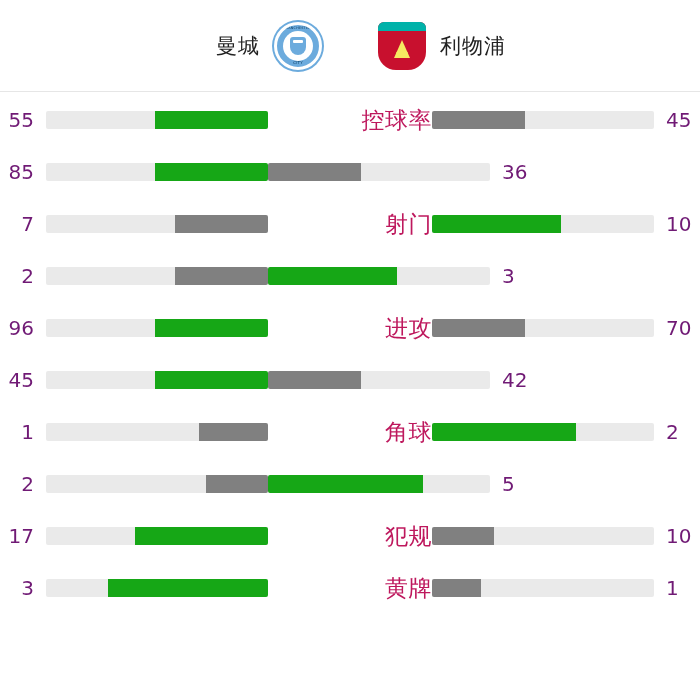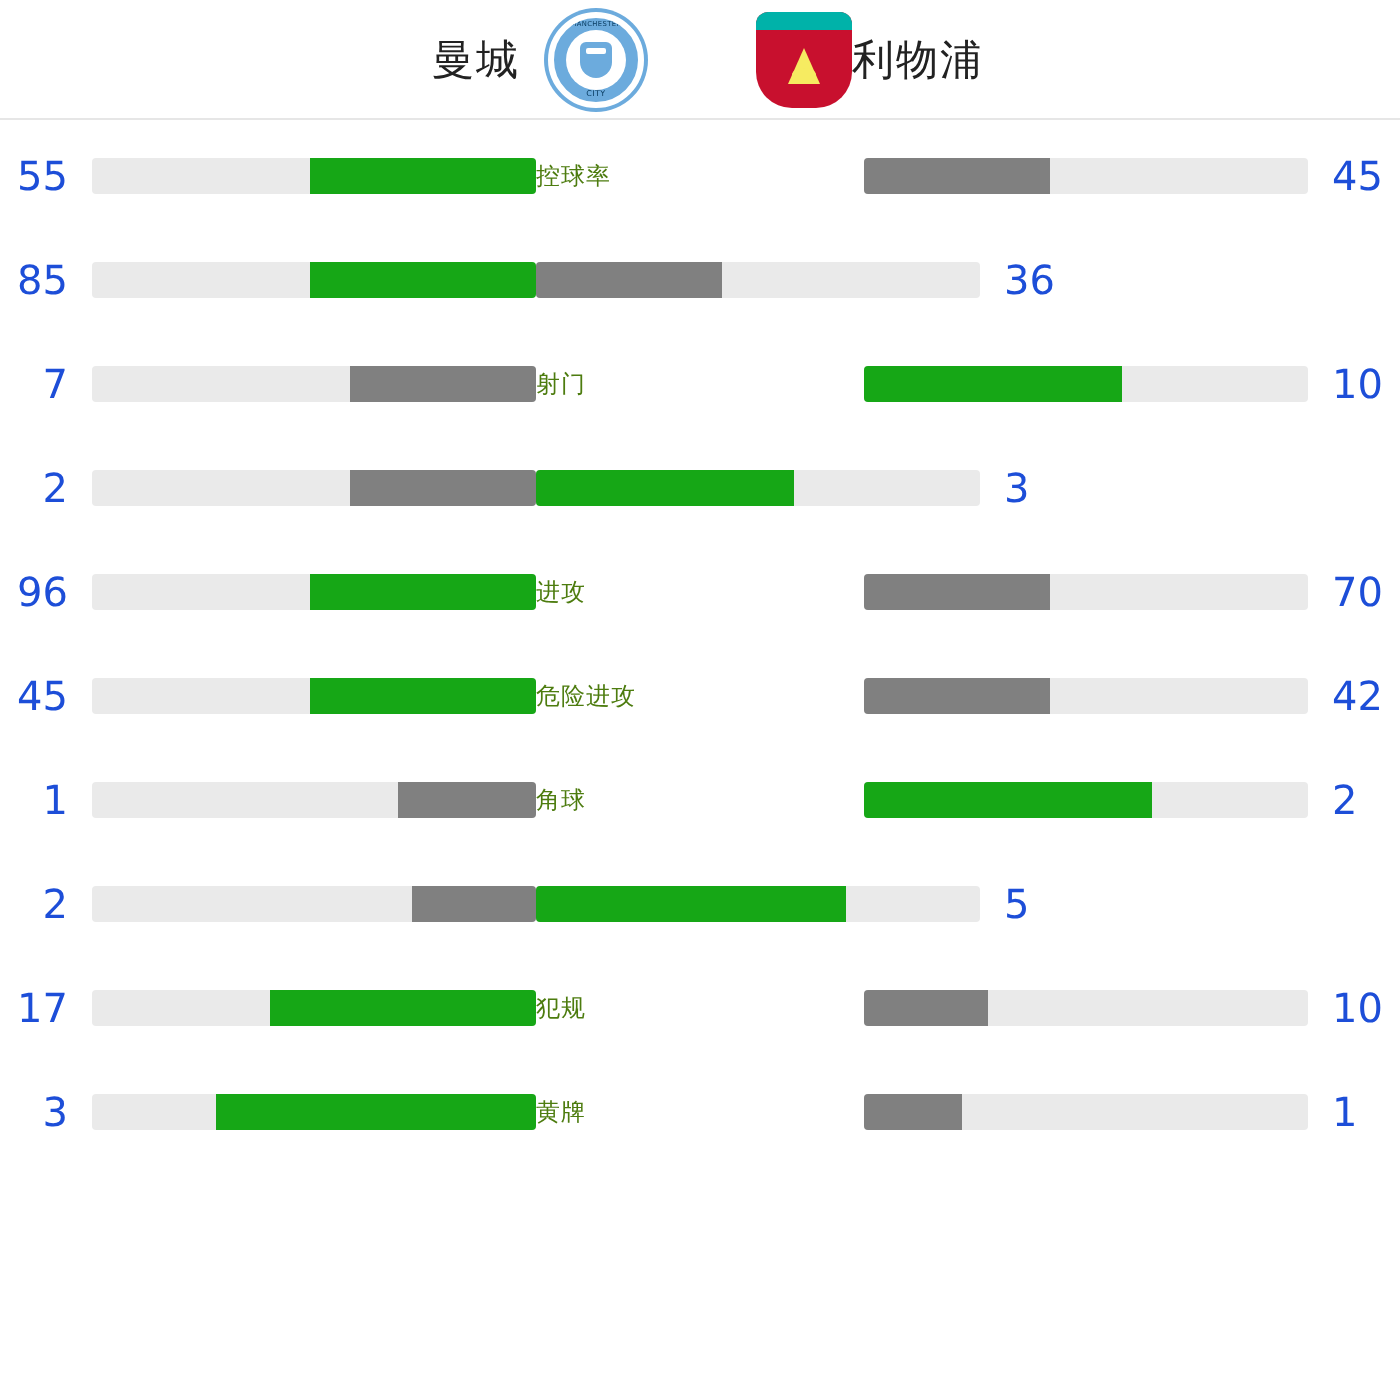--- a/index.html
+++ b/index.html
@@ -13,21 +13,21 @@
     font-family: "DejaVu Sans", "Liberation Sans", sans-serif;
     overflow: hidden;
   }
   .wrap {
     width: 700px;
     height: 700px;
     position: relative;
   }
   
   .header {
-    height: 60px;
+    height: 92px;
     display: flex;
     align-items: center;
     justify-content: center;
     border-bottom: 1px solid #e6e6e6;
     box-sizing: border-box;
     gap: 16px;
   }
   .team {
     display: flex;
     align-items: center;
@@ -40,21 +40,21 @@
   .team.away {
     justify-content: flex-start;
     padding-left: 20px;
   }
   .team-name {
     font-size: 21px;
     color: #222222;
     letter-spacing: 1px;
   }
   .team.home .team-name { margin-right: 14px; }
-  .team.away .team-name { margin-left: 0; }
+  .team.away .team-name { margin-left: 14px; }
 
   .crest {
     width: 48px;
     height: 48px;
     position: relative;
     flex: 0 0 48px;
   }
   
   .crest-city {
     border-radius: 50%;
@@ -149,21 +149,21 @@
     padding-top: 2px;
   }
   .row {
     height: 52px;
     display: flex;
     align-items: center;
   }
   .val {
     width: 46px;
     font-size: 20px;
-    color: #1d4ed8;
+    color: #701a75;
   }
   .val.left { text-align: right; padding-right: 12px; box-sizing: border-box; }
   .val.right { text-align: left; padding-left: 12px; box-sizing: border-box; }
 
   .bar {
     width: 222px;
     height: 18px;
     background: #eaeaea;
     position: relative;
     border-radius: 2px;
@@ -174,23 +174,23 @@
     top: 0;
     height: 100%;
   }
   .bar.left .fill { right: 0; }
   .bar.right .fill { left: 0; }
   .fill.win { background: #16A716; }
   .fill.lose { background: #808080; }
 
   .label {
     flex: 1;
-    text-align: left;
-    font-size: 12px;
-    color: #4d7c0f;
+    text-align: right;
+    font-size: 23px;
+    color: #be185d;
     letter-spacing: .5px;
   }
 </style>
 </head>
 <body>
 
 <div class="wrap">
 
   <div class="header">
     <div class="team home">
@@ -264,21 +264,20 @@
         <div class="bar right">
           <div class="fill lose" style="width:42%"></div>
         </div>
         <div class="val right">70</div>
       </div>
       <div class="row">
         <div class="val left">45</div>
         <div class="bar left">
           <div class="fill win" style="width:51%"></div>
         </div>
-        <div class="label">危险进攻</div>
         <div class="bar right">
           <div class="fill lose" style="width:42%"></div>
         </div>
         <div class="val right">42</div>
       </div>
       <div class="row">
         <div class="val left">1</div>
         <div class="bar left">
           <div class="fill lose" style="width:31%"></div>
         </div>

